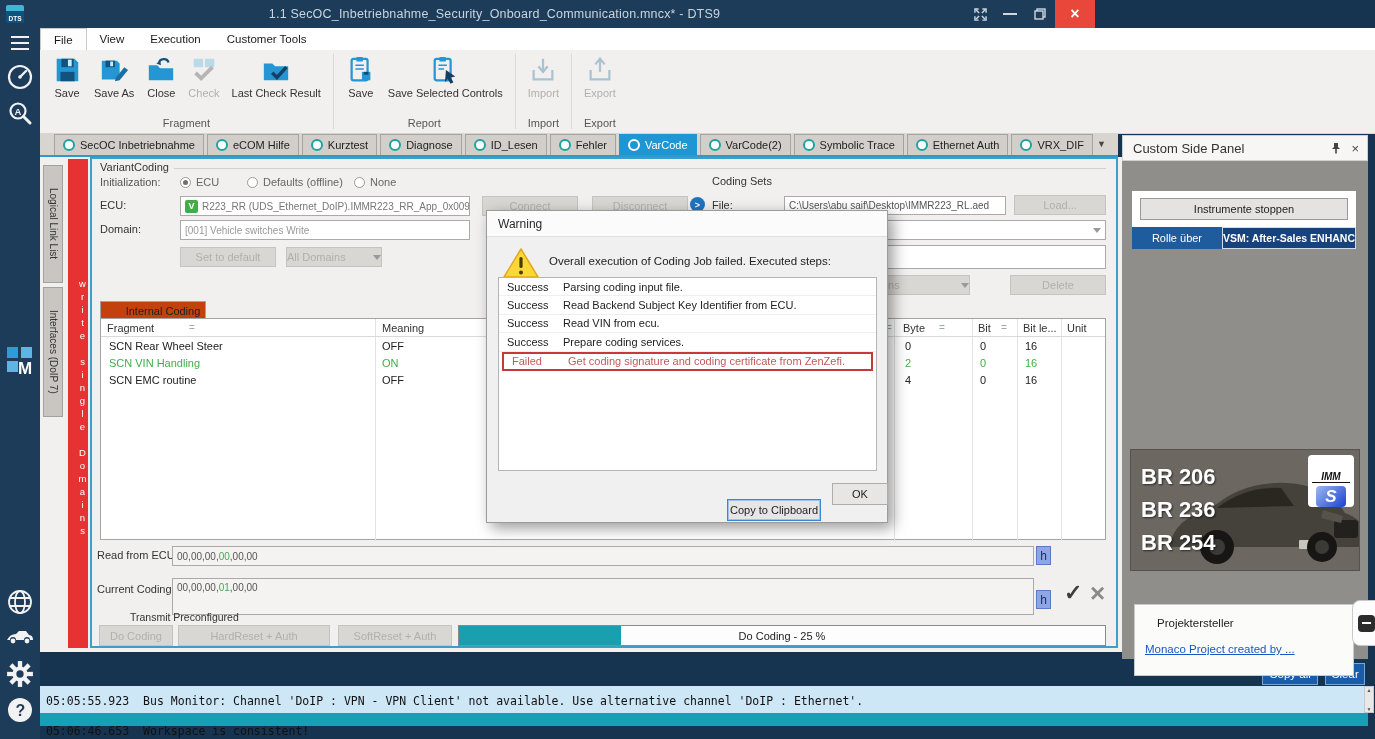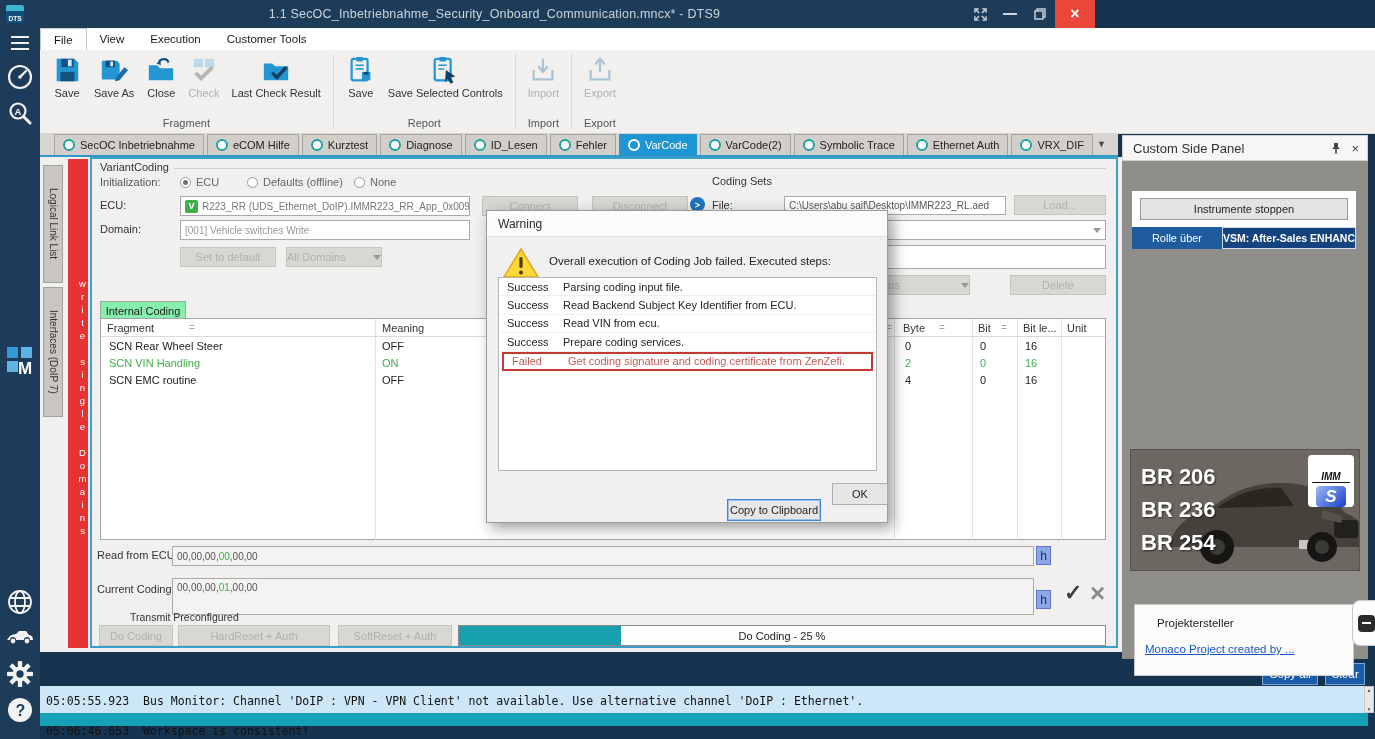--- a/index.html
+++ b/index.html
@@ -69,22 +69,22 @@
   .radio{position:absolute;width:11px;height:11px;border-radius:50%;border:1px solid #9a9998;background:#fff;box-sizing:border-box;}
   .radio.sel::after{content:"";position:absolute;inset:2px;border-radius:50%;background:#6f6f6f;}
   .vline{position:absolute;width:1px;background:#e3e3e3;}
   .topline{position:absolute;height:1px;background:#d2d0cd;}
 
   .vicon{width:13px;height:13px;background:#3fae49;border-radius:2px;color:#fff;font-size:9px;font-weight:bold;
     display:flex;align-items:center;justify-content:center;margin-right:4px;flex:0 0 auto;}
   .bluedot{position:absolute;width:15px;height:15px;border-radius:50%;background:#1f74bf;color:#fff;font-size:9px;font-weight:bold;
     display:flex;align-items:center;justify-content:center;}
 
-  .ictab{position:absolute;background:#86efac;border:1px solid #a6a4a0;border-bottom:none;font-size:11px;color:#222;
-    display:flex;align-items:center;justify-content:center;}
+  .ictab{position:absolute;background:#c2410c;border:1px solid #a6a4a0;border-bottom:none;font-size:11px;color:#222;
+    display:flex;align-items:center;justify-content:center;padding-left:20px;}
   .ctable{position:absolute;background:#fff;border:1px solid #a6a4a0;box-sizing:border-box;}
   .th{position:absolute;font-size:11px;color:#333;}
   .td{position:absolute;font-size:11px;color:#222;white-space:nowrap;}
   .td.green,.th.green{color:#3fae49;}
   .filter-eq{position:absolute;font-size:10px;color:#9aa8b2;}
   .hdrline{position:absolute;left:0;right:0;height:1px;background:#d9d9d9;}
 
   .hexbadge{position:absolute;width:15px;height:19px;background:#8fa6e6;border:1px solid #5c79c9;color:#1c2f66;font-size:12px;
     display:flex;align-items:center;justify-content:center;box-sizing:border-box;}
   .markgood{position:absolute;font-size:22px;font-weight:bold;color:#3d3d3d;}

